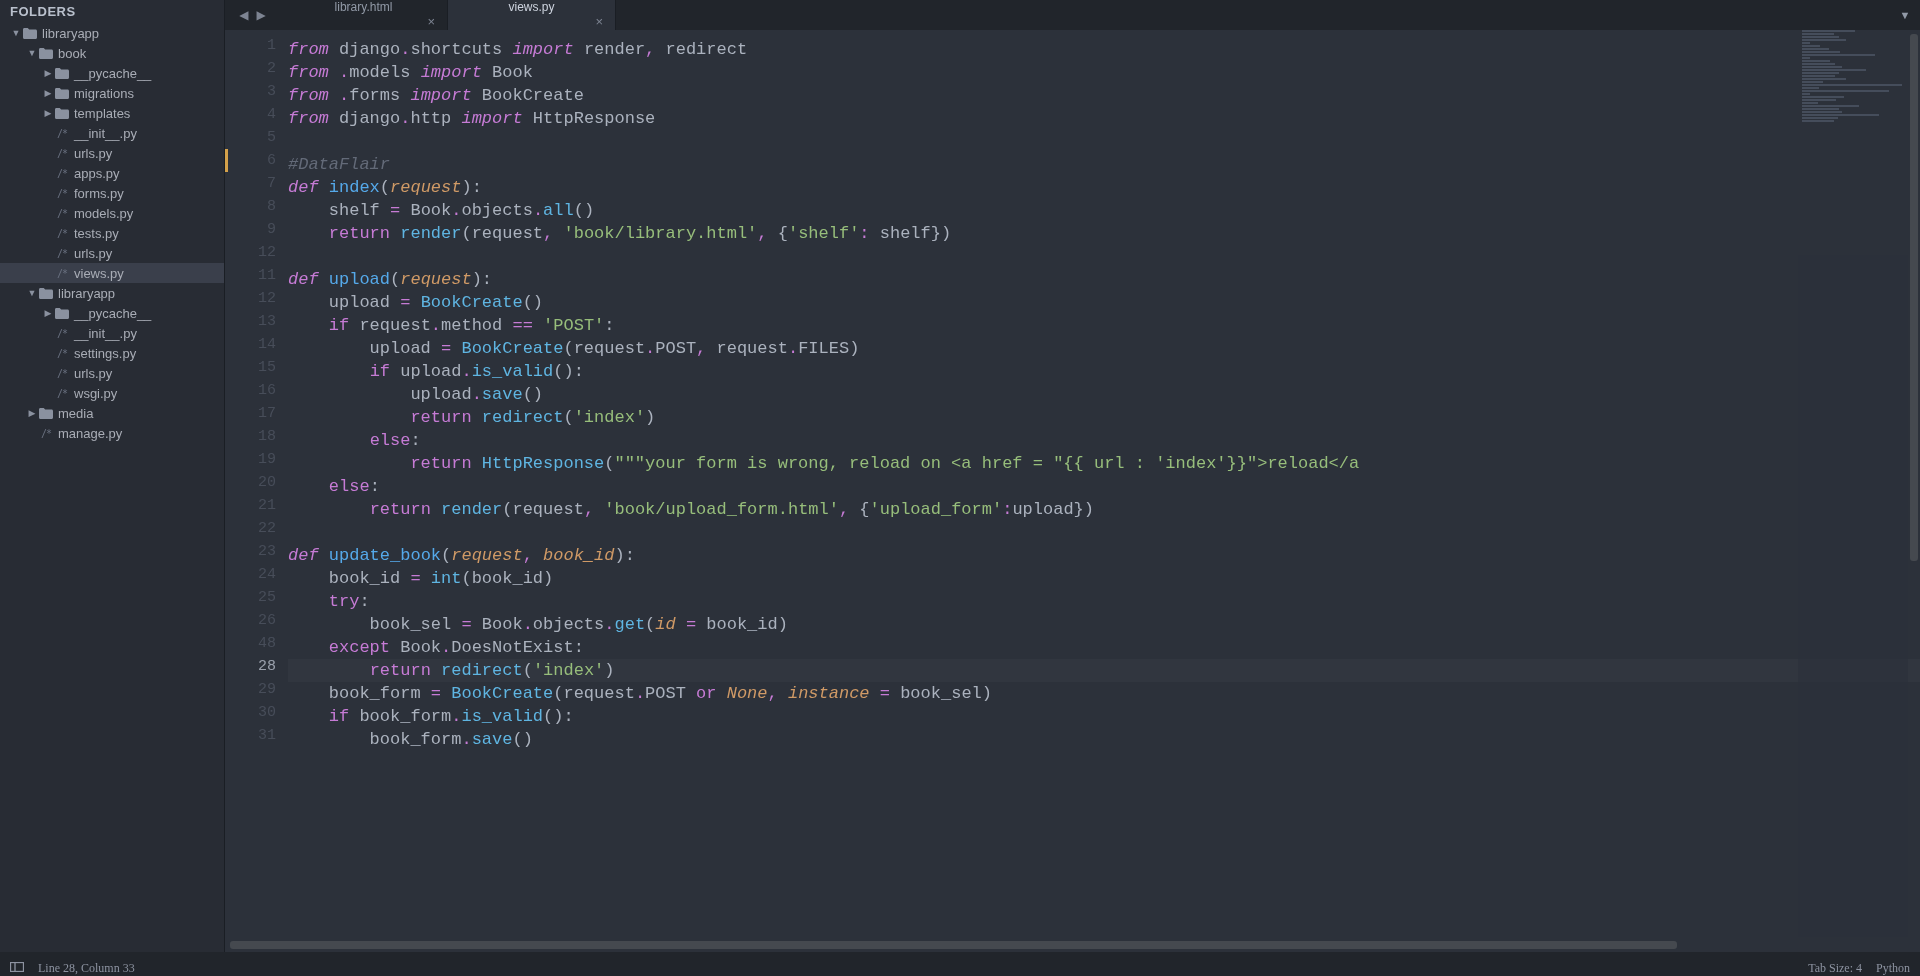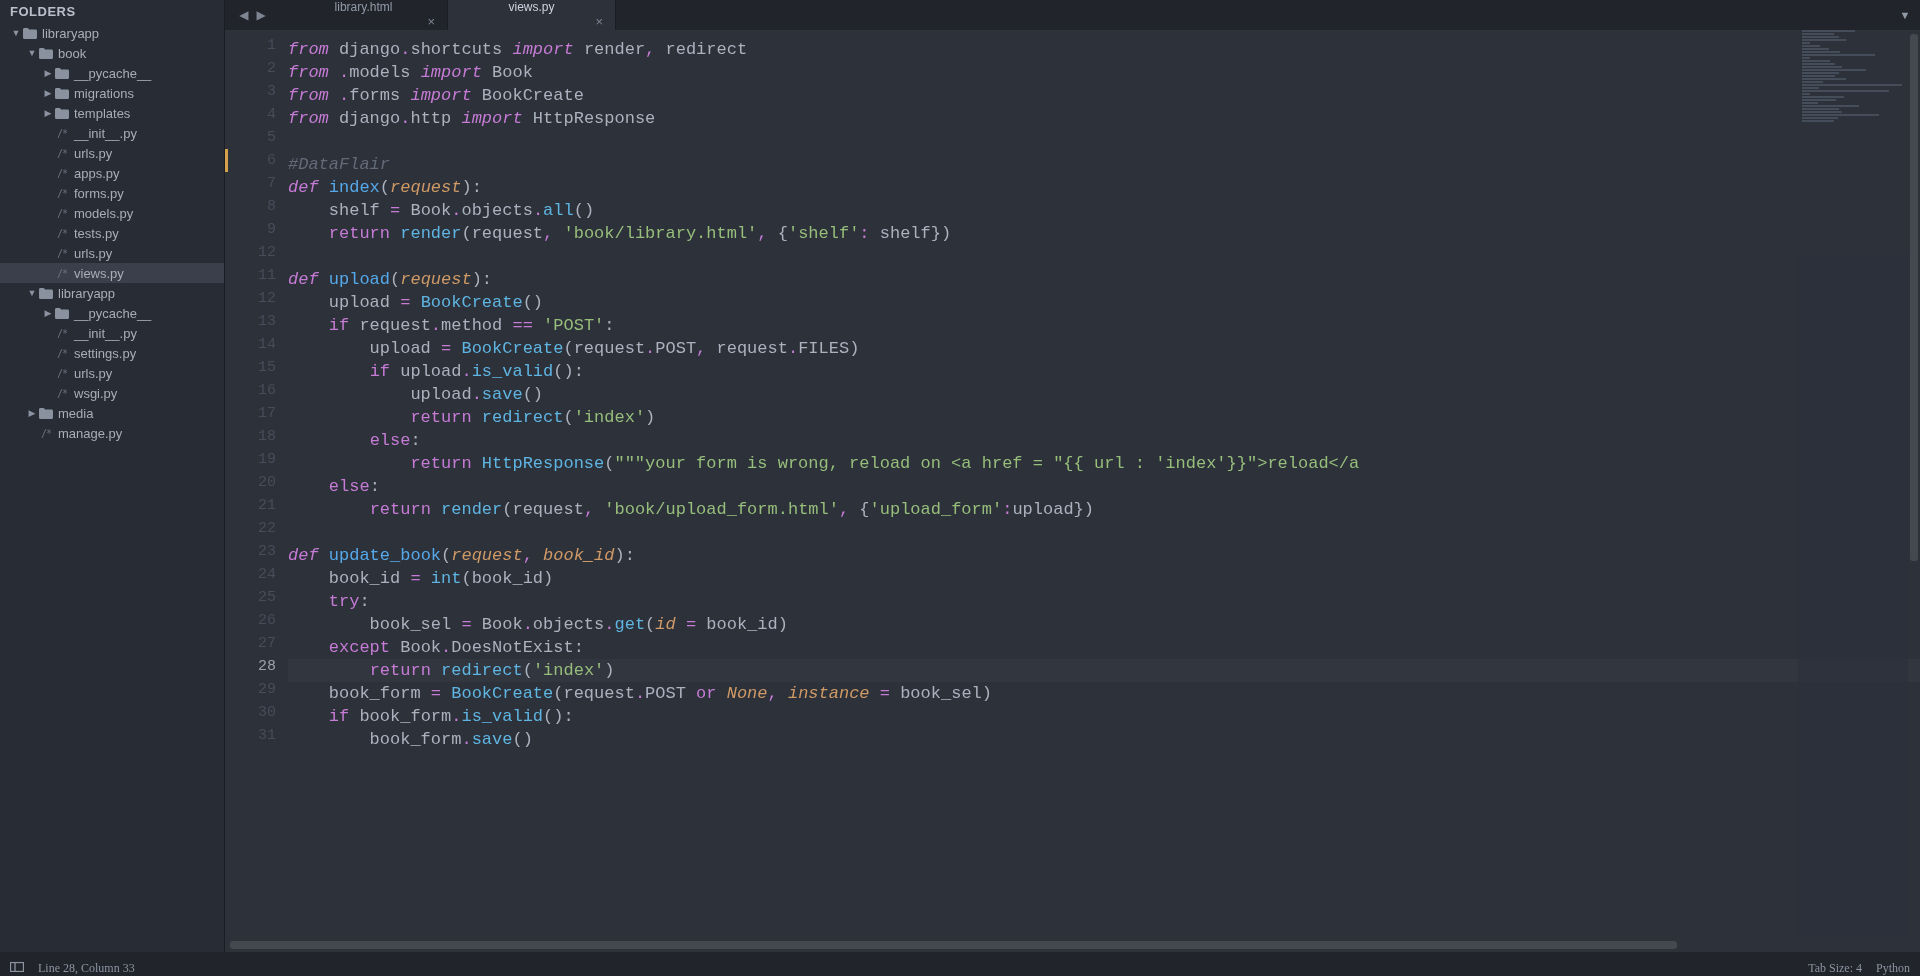--- a/index.html
+++ b/index.html
@@ -440,21 +440,21 @@
           <div class="ln">17</div>
           <div class="ln">18</div>
           <div class="ln">19</div>
           <div class="ln">20</div>
           <div class="ln">21</div>
           <div class="ln">22</div>
           <div class="ln">23</div>
           <div class="ln">24</div>
           <div class="ln">25</div>
           <div class="ln">26</div>
-          <div class="ln">27</div>
+          <div class="ln">48</div>
           <div class="ln current">28</div>
           <div class="ln">29</div>
           <div class="ln">30</div>
           <div class="ln">31</div>
         </div>
       <div class="code" id="code"><div class="line"><span class="kw">from</span><span class="self"> django</span><span class="op">.</span><span class="self">shortcuts </span><span class="kw">import</span><span class="self"> render</span><span class="op">,</span><span class="self"> redirect</span></div><div class="line"><span class="kw">from</span><span class="self"> </span><span class="op">.</span><span class="self">models </span><span class="kw">import</span><span class="self"> Book</span></div><div class="line"><span class="kw">from</span><span class="self"> </span><span class="op">.</span><span class="self">forms </span><span class="kw">import</span><span class="self"> BookCreate</span></div><div class="line"><span class="kw">from</span><span class="self"> django</span><span class="op">.</span><span class="self">http </span><span class="kw">import</span><span class="self"> HttpResponse</span></div><div class="line"><span class="self"></span></div><div class="line"><span class="cmt">#DataFlair</span></div><div class="line"><span class="kw">def</span><span class="self"> </span><span class="fn">index</span><span class="self">(</span><span class="param">request</span><span class="self">):</span></div><div class="line"><span class="self">    shelf </span><span class="op">=</span><span class="self"> Book</span><span class="op">.</span><span class="self">objects</span><span class="op">.</span><span class="call">all</span><span class="self">()</span></div><div class="line"><span class="self">    </span><span class="kwn">return</span><span class="self"> </span><span class="call">render</span><span class="self">(request</span><span class="op">,</span><span class="self"> </span><span class="str">'book/library.html'</span><span class="op">,</span><span class="self"> {</span><span class="str">'shelf'</span><span class="op">:</span><span class="self"> shelf})</span></div><div class="line"><span class="self"></span></div><div class="line"><span class="kw">def</span><span class="self"> </span><span class="fn">upload</span><span class="self">(</span><span class="param">request</span><span class="self">):</span></div><div class="line"><span class="self">    upload </span><span class="op">=</span><span class="self"> </span><span class="call">BookCreate</span><span class="self">()</span></div><div class="line"><span class="self">    </span><span class="kwn">if</span><span class="self"> request</span><span class="op">.</span><span class="self">method </span><span class="op">==</span><span class="self"> </span><span class="str">'POST'</span><span class="self">:</span></div><div class="line"><span class="self">        upload </span><span class="op">=</span><span class="self"> </span><span class="call">BookCreate</span><span class="self">(request</span><span class="op">.</span><span class="self">POST</span><span class="op">,</span><span class="self"> request</span><span class="op">.</span><span class="self">FILES)</span></div><div class="line"><span class="self">        </span><span class="kwn">if</span><span class="self"> upload</span><span class="op">.</span><span class="call">is_valid</span><span class="self">():</span></div><div class="line"><span class="self">            upload</span><span class="op">.</span><span class="call">save</span><span class="self">()</span></div><div class="line"><span class="self">            </span><span class="kwn">return</span><span class="self"> </span><span class="call">redirect</span><span class="self">(</span><span class="str">'index'</span><span class="self">)</span></div><div class="line"><span class="self">        </span><span class="kwn">else</span><span class="self">:</span></div><div class="line"><span class="self">            </span><span class="kwn">return</span><span class="self"> </span><span class="call">HttpResponse</span><span class="self">(</span><span class="str">"""your form is wrong, reload on &lt;a href = "{{ url : 'index'}}"&gt;reload&lt;/a</span></div><div class="line"><span class="self">    </span><span class="kwn">else</span><span class="self">:</span></div><div class="line"><span class="self">        </span><span class="kwn">return</span><span class="self"> </span><span class="call">render</span><span class="self">(request</span><span class="op">,</span><span class="self"> </span><span class="str">'book/upload_form.html'</span><span class="op">,</span><span class="self"> {</span><span class="str">'upload_form'</span><span class="op">:</span><span class="self">upload})</span></div><div class="line"><span class="self"></span></div><div class="line"><span class="kw">def</span><span class="self"> </span><span class="fn">update_book</span><span class="self">(</span><span class="param">request</span><span class="op">,</span><span class="self"> </span><span class="param">book_id</span><span class="self">):</span></div><div class="line"><span class="self">    book_id </span><span class="op">=</span><span class="self"> </span><span class="call">int</span><span class="self">(book_id)</span></div><div class="line"><span class="self">    </span><span class="kwn">try</span><span class="self">:</span></div><div class="line"><span class="self">        book_sel </span><span class="op">=</span><span class="self"> Book</span><span class="op">.</span><span class="self">objects</span><span class="op">.</span><span class="call">get</span><span class="self">(</span><span class="param">id</span><span class="self"> </span><span class="op">=</span><span class="self"> book_id)</span></div><div class="line"><span class="self">    </span><span class="kwn">except</span><span class="self"> Book</span><span class="op">.</span><span class="self">DoesNotExist:</span></div><div class="line current-bg"><span class="self">        </span><span class="kwn">return</span><span class="self"> </span><span class="call">redirect</span><span class="self">(</span><span class="str">'index'</span><span class="self">)</span></div><div class="line"><span class="self">    book_form </span><span class="op">=</span><span class="self"> </span><span class="call">BookCreate</span><span class="self">(request</span><span class="op">.</span><span class="self">POST </span><span class="kwn">or</span><span class="self"> </span><span class="const">None</span><span class="op">,</span><span class="self"> </span><span class="param">instance</span><span class="self"> </span><span class="op">=</span><span class="self"> book_sel)</span></div><div class="line"><span class="self">    </span><span class="kwn">if</span><span class="self"> book_form</span><span class="op">.</span><span class="call">is_valid</span><span class="self">():</span></div><div class="line"><span class="self">        book_form</span><span class="op">.</span><span class="call">save</span><span class="self">()</span></div></div>
 
       <div class="minimap" id="minimap">
           <div class="mline" style="width: 53px; margin-left: 4px;"></div>
           <div class="mline" style="width: 32px; margin-left: 4px;"></div>

